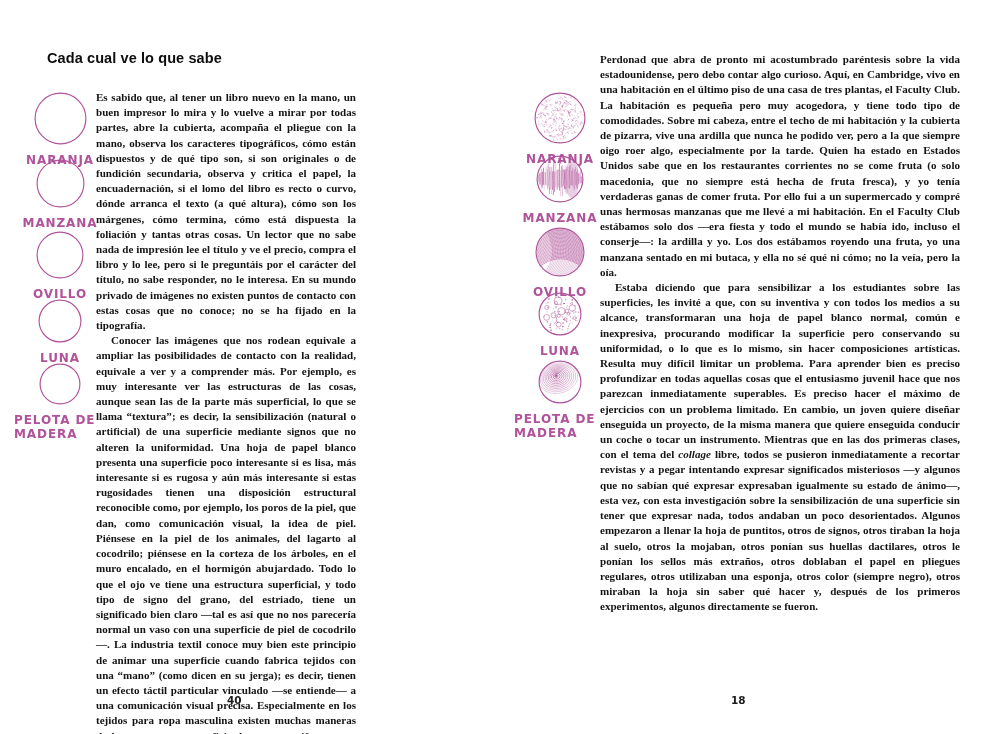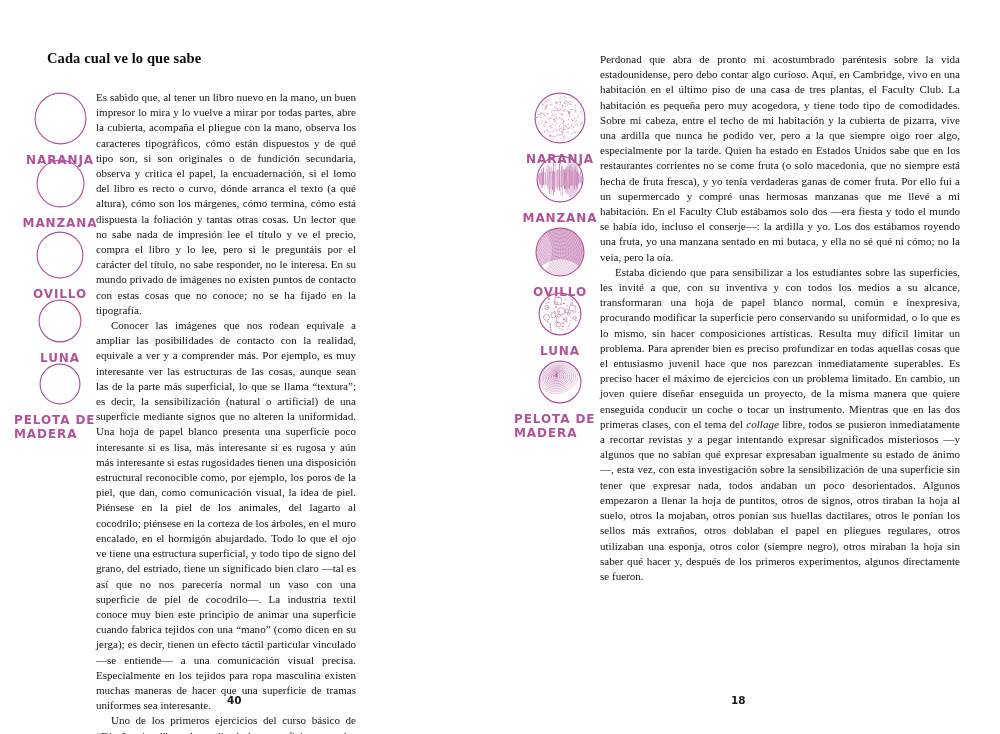--- a/index.html
+++ b/index.html
@@ -63,35 +63,36 @@
   .col {
     position: absolute;
     top: 90px;
     width: 260px;
     font-size: 11.05px;
     line-height: 15.2px;
     text-align: justify;
     text-justify: inter-word;
     hyphens: manual;
     color: #141414;
+    font-weight: bold;
   }
   .page-left  .col { left: 96px; }
   .page-right .col { left: 100px; width: 360px; top: 52px; }
 
   .col p {
     margin: 0;
     text-indent: 1.35em;
   }
   .col p.first { text-indent: 0; }
 
   .chapter-title {
     position: absolute;
     left: 47px;
     top: 50px;
-    font-family: Liberation Serif, serif;
+    font-family: Liberation Sans, sans-serif;
     font-weight: 700;
     font-size: 14.5px;
     letter-spacing: 0.1px;
     color: #0d0d0d;
   }
 
   .folio {
     position: absolute;
     bottom: 28px;
     font-family: "DejaVu Sans", sans-serif;

